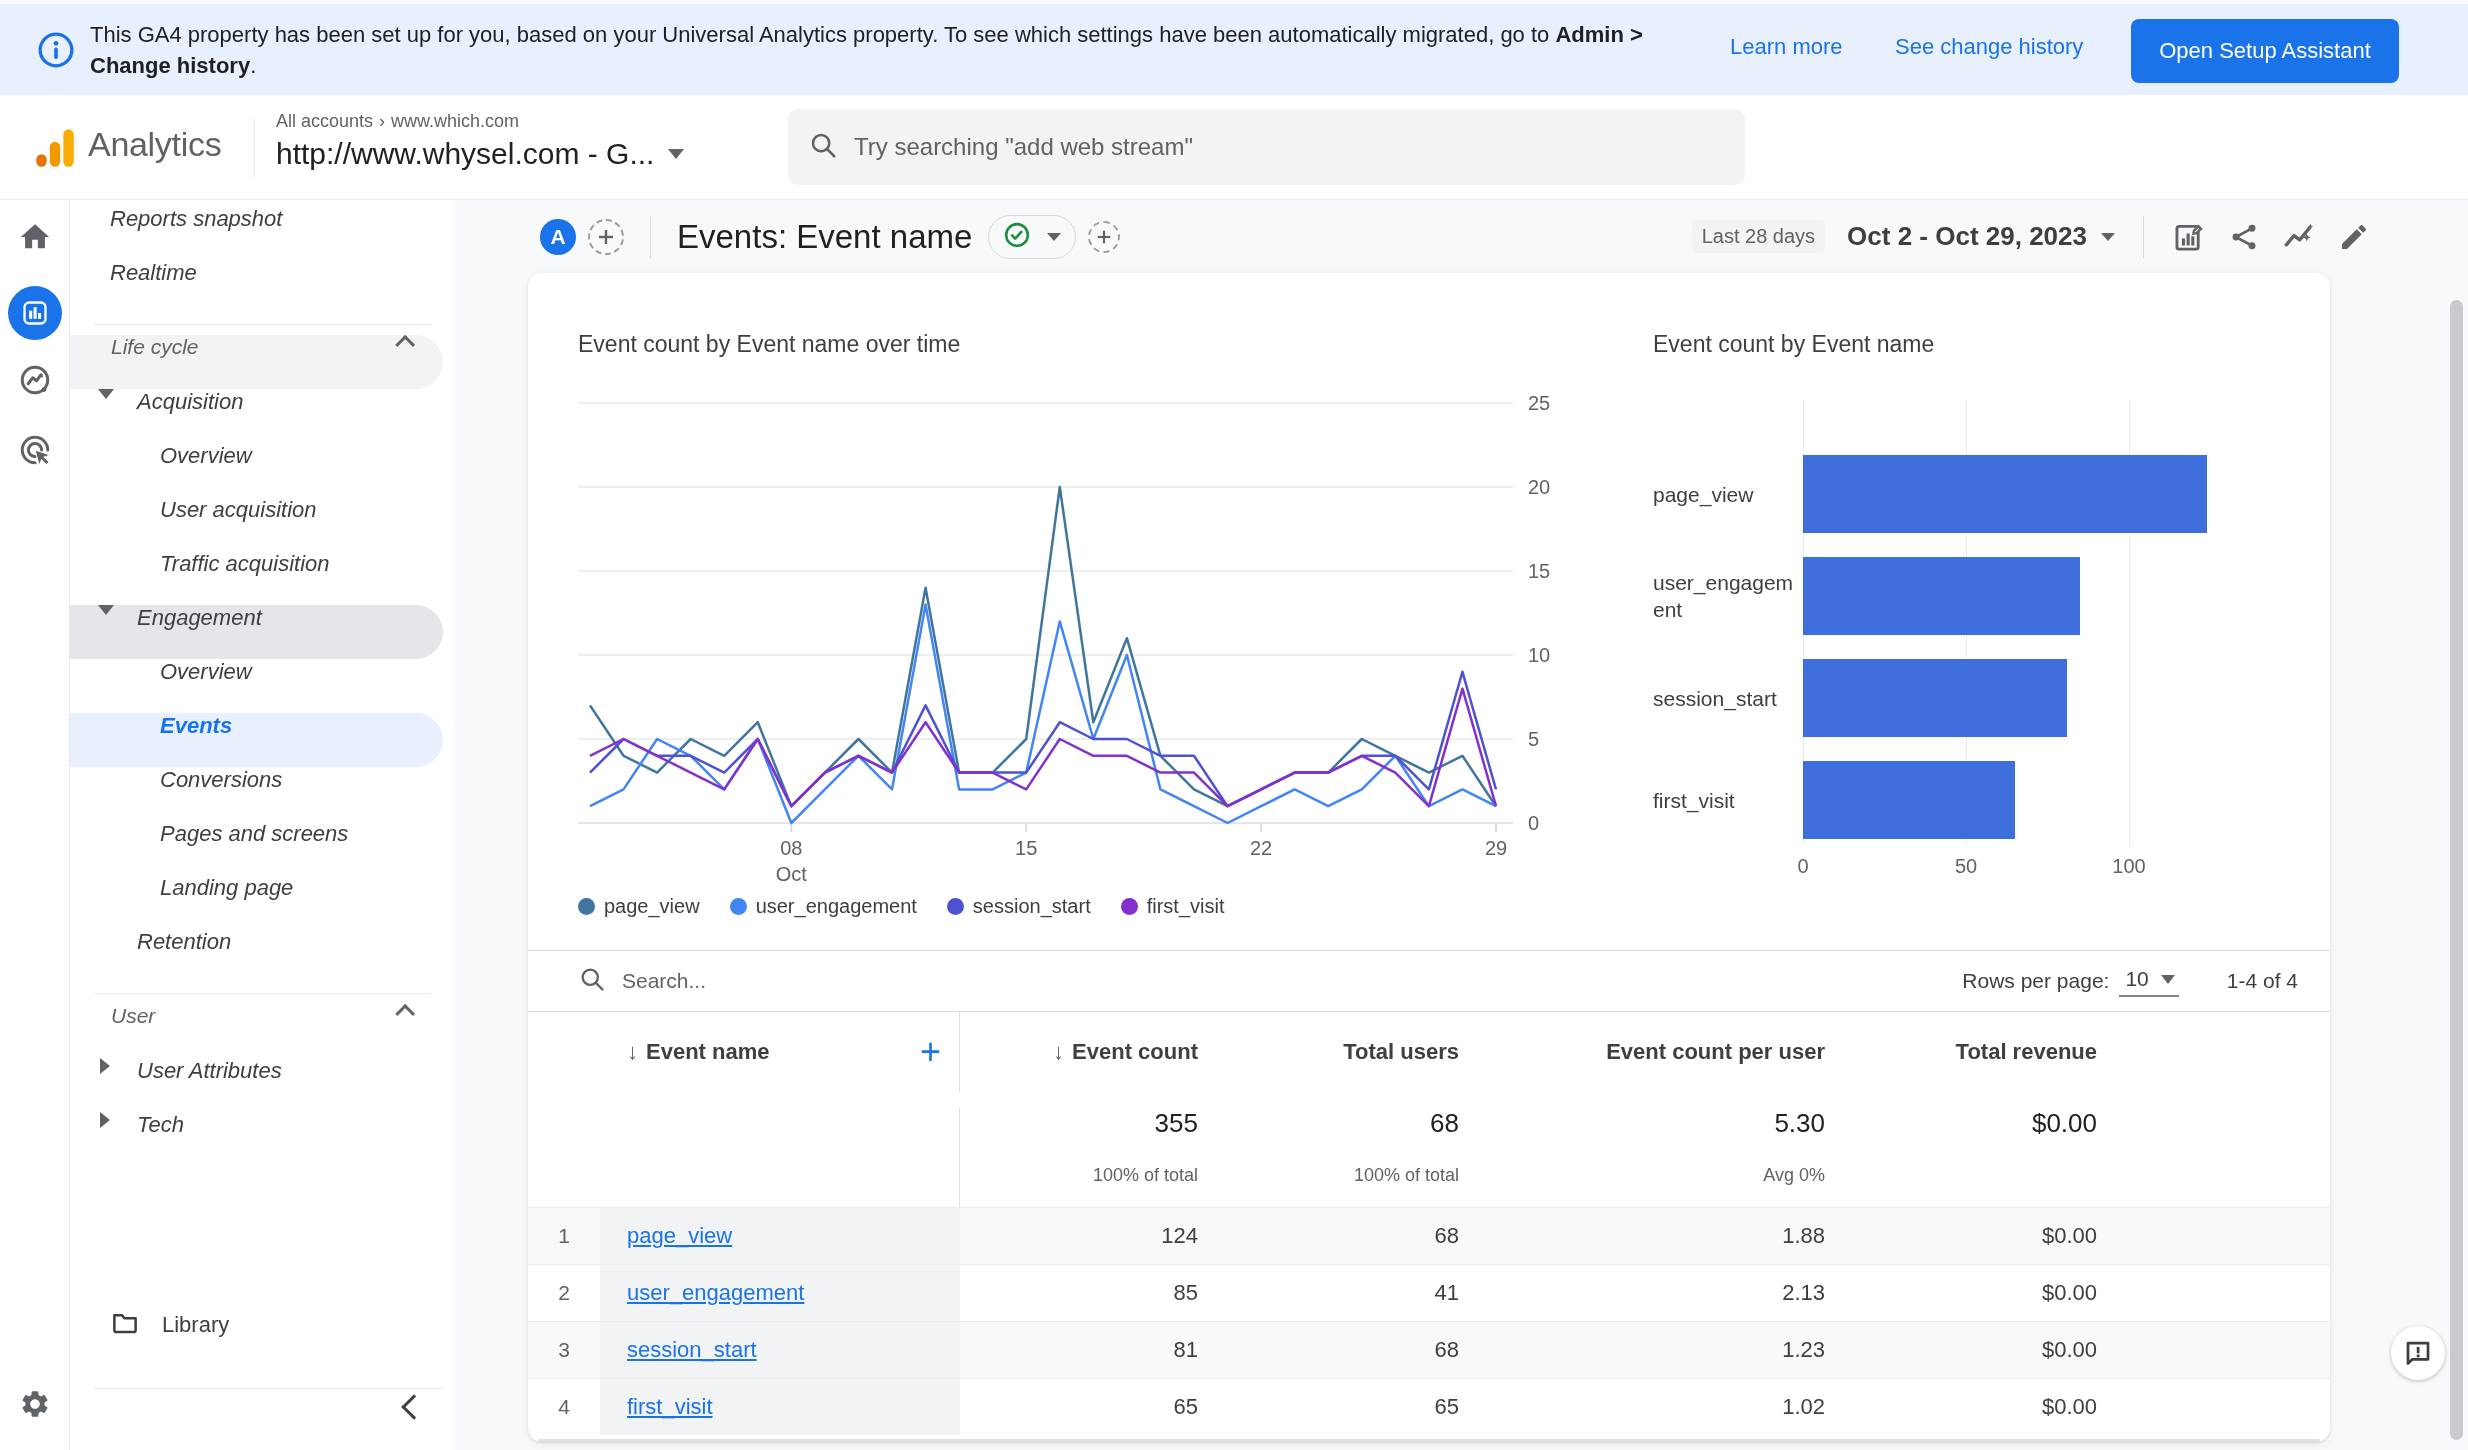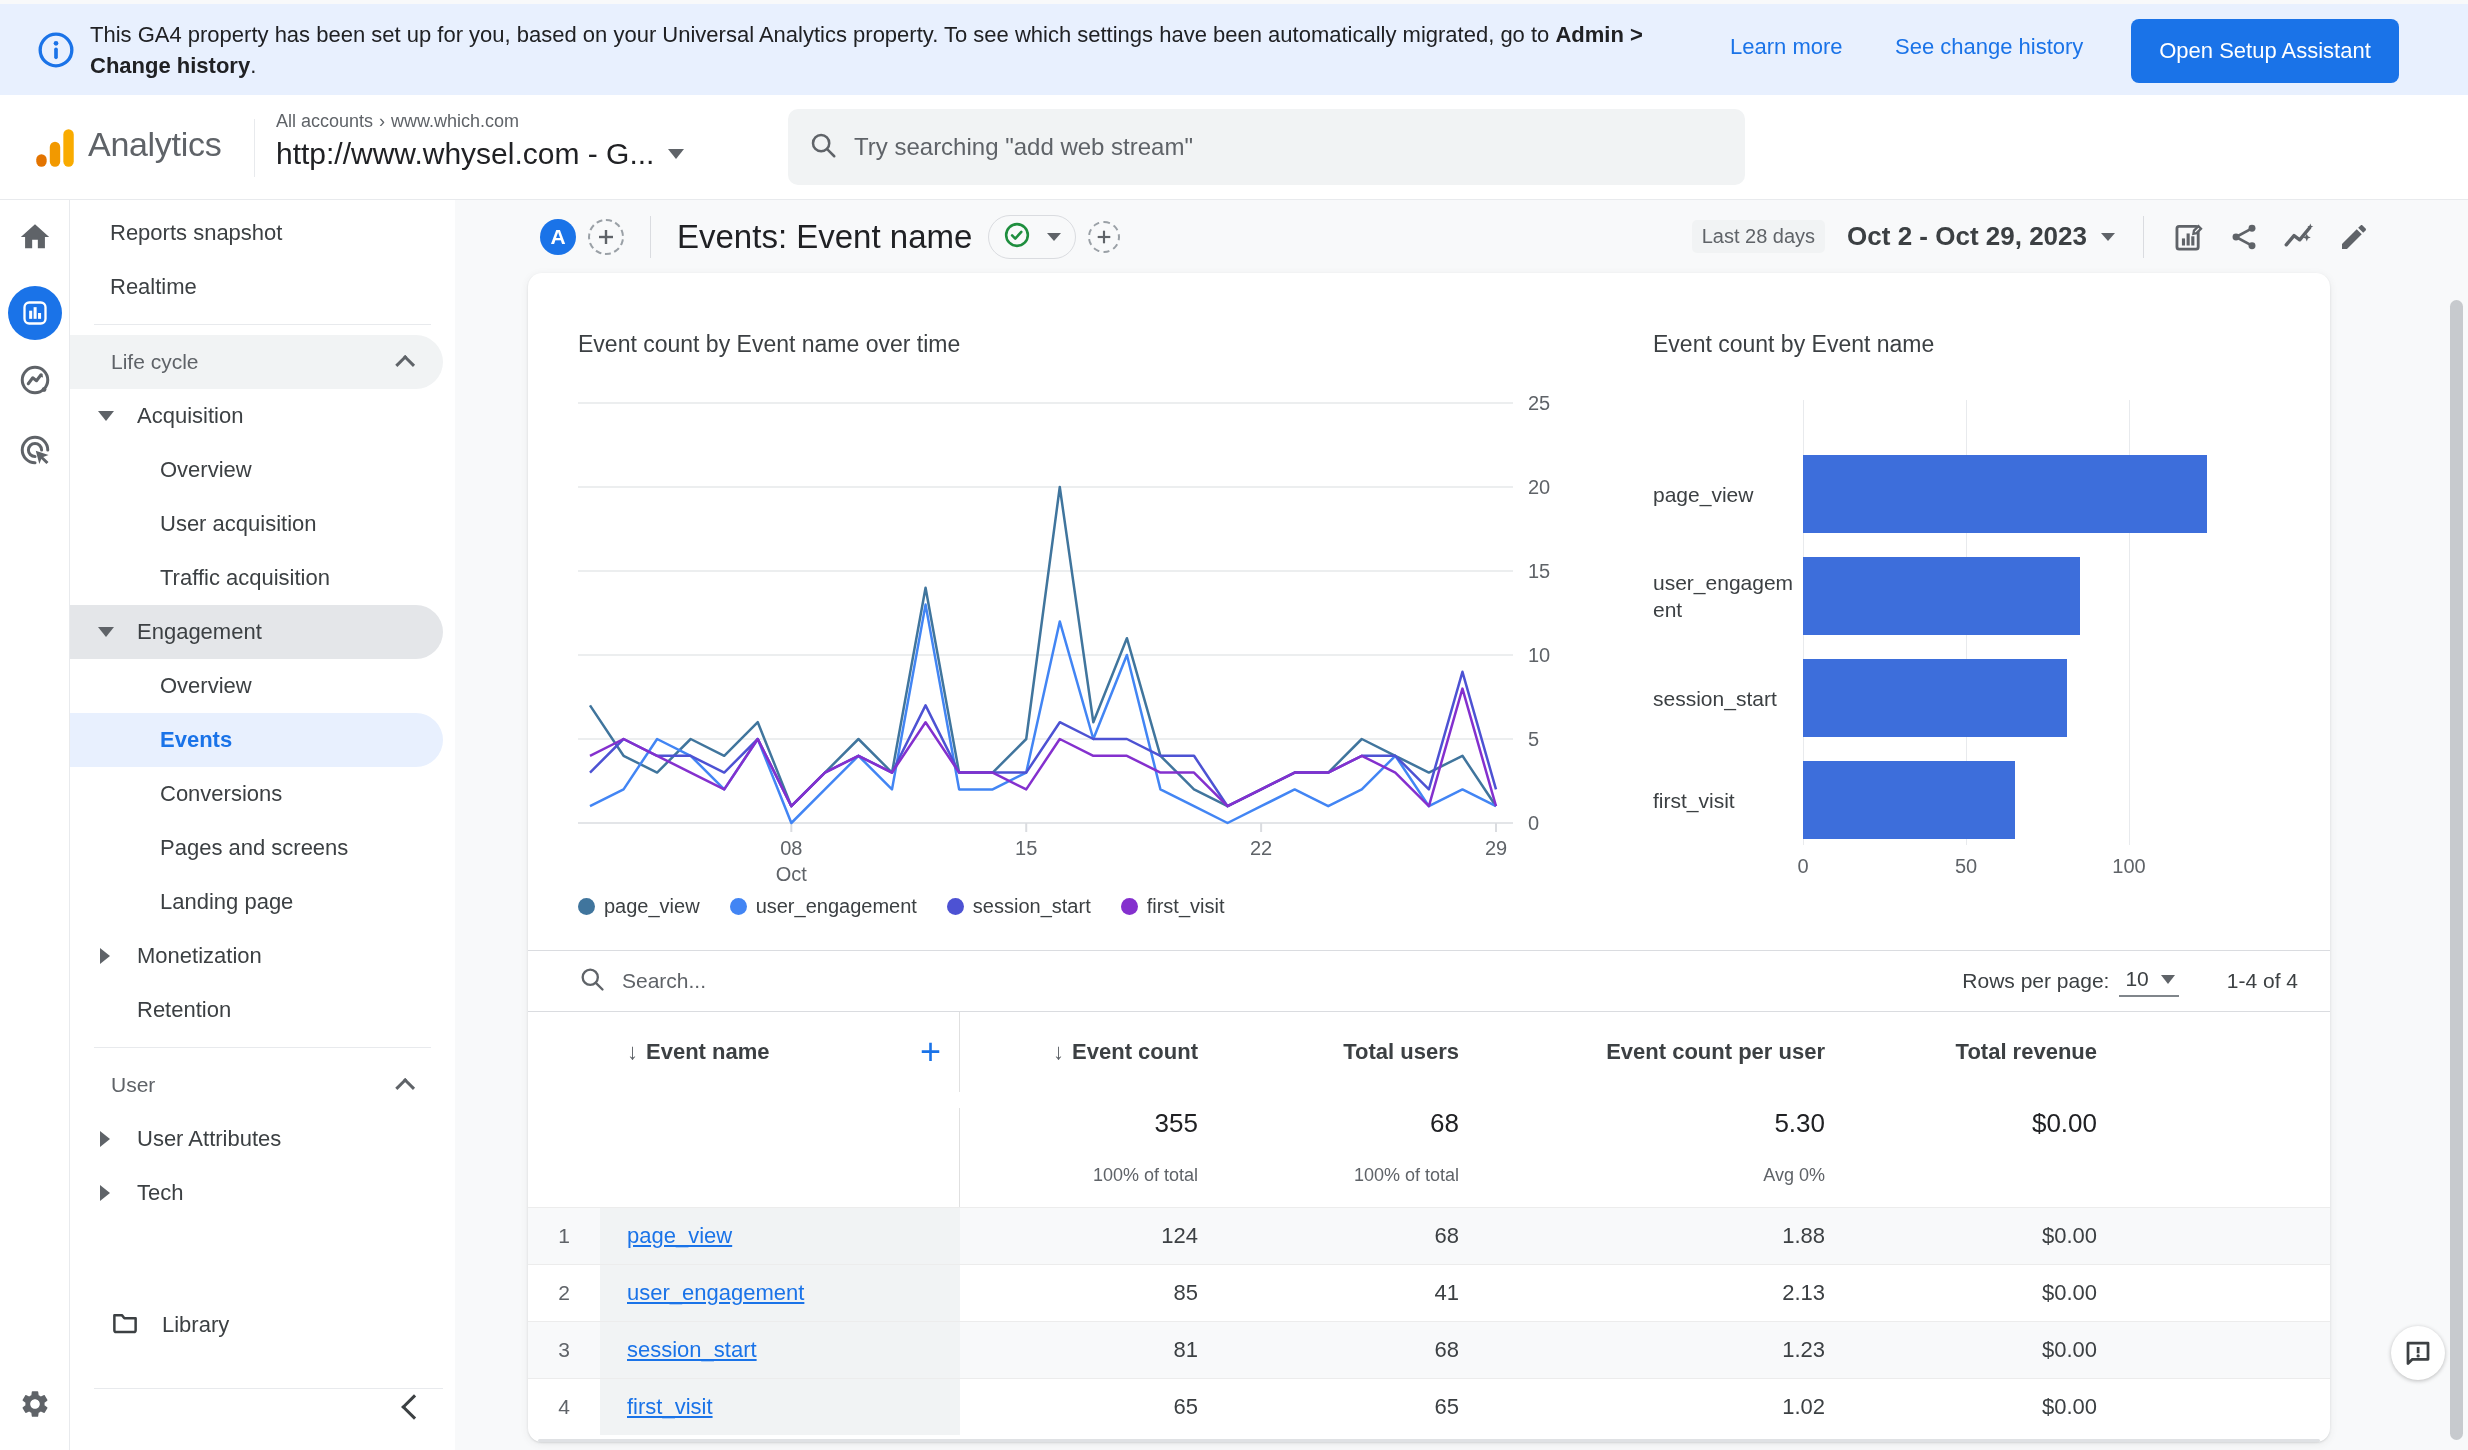--- a/index.html
+++ b/index.html
@@ -40,21 +40,21 @@
 
   
   .bodyrow { position:absolute; top:200px; left:0; width:2468px; height:1250px; display:flex; }
   .rail { width:70px; background:#fff; border-right:1px solid #e8eaed; position:relative; flex:none; }
   .rail-ic { position:absolute; left:50%; transform:translateX(-50%); cursor:pointer; }
   .rail-active { width:54px; height:54px; background:#1a73e8; border-radius:50%; display:flex; align-items:center; justify-content:center; }
   .sidebar { width:385px; background:#fff; position:relative; flex:none; font-size:22px; color:#3c4043; padding-top:6px; }
   .main { flex:1; position:relative; background:#f8f9fa; }
 
   
-  .sb-row { height:54px; display:flex; align-items:center; position:relative; cursor:pointer; margin-right:12px; border-radius:0 27px 27px 0; }
+  .sb-row { height:54px; display:flex; align-items:flex-start; position:relative; cursor:pointer; margin-right:12px; border-radius:0 27px 27px 0;font-style:italic; }
   .sb-top { padding-left:40px; }
   .sb-section { padding-left:41px; color:#5f6368; font-size:21px; }
   .sb-section-bg { background:#f1f3f4; }
   .sb-group { padding-left:67px; }
   .sb-sub { padding-left:90px; }
   .sb-active { background:#e8f0fe; color:#1a73e8; font-weight:700; }
   .sb-hl { background:#e4e6e9; }
   .sb-div { height:1px; background:#e8eaed; margin:10px 24px 10px 24px; border-radius:0; }
   .tri-down { position:absolute; left:28px; width:0; height:0; border-left:8px solid transparent; border-right:8px solid transparent; border-top:10px solid #5f6368; }
   .tri-right { position:absolute; left:30px; width:0; height:0; border-top:8px solid transparent; border-bottom:8px solid transparent; border-left:10px solid #5f6368; }
@@ -268,24 +268,20 @@
             <span>Events</span>
           </div>
           <div class="sb-row sb-sub">
             <span>Conversions</span>
           </div>
           <div class="sb-row sb-sub">
             <span>Pages and screens</span>
           </div>
           <div class="sb-row sb-sub">
             <span>Landing page</span>
-          </div>
-          <div class="sb-row sb-group">
-            <span class="tri-right"></span>
-            <span>Monetization</span>
           </div>
           <div class="sb-row sb-group">
             <span>Retention</span>
           </div>
           <div class="sb-div"></div>
           <div class="sb-row sb-section">
             <span>User</span>
             <span class="chev-up"></span>
           </div>
           <div class="sb-row sb-group">

